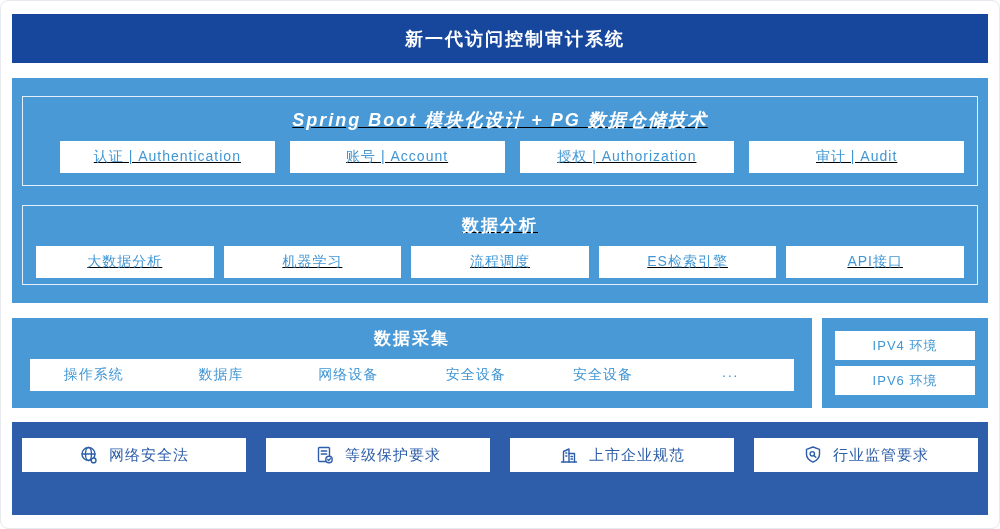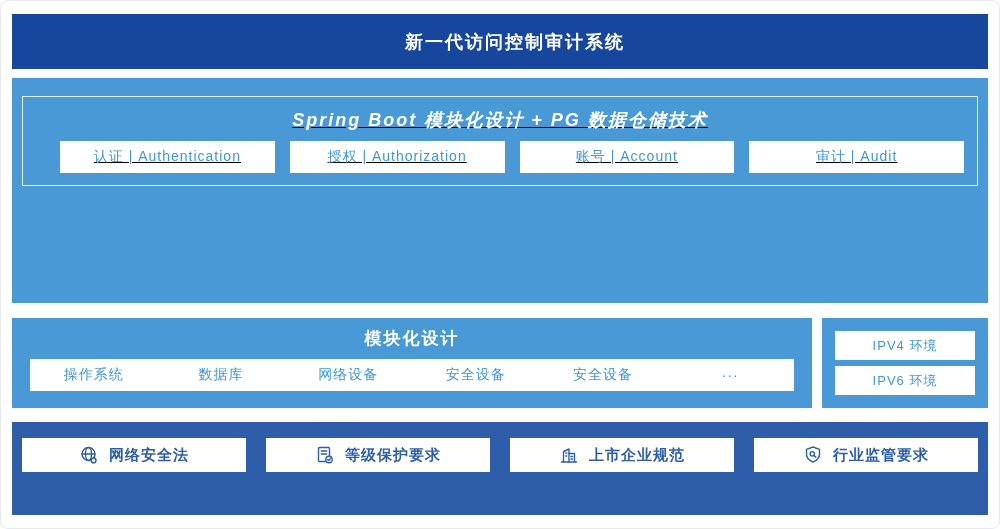--- a/index.html
+++ b/index.html
@@ -9,21 +9,21 @@
     overflow:hidden;
   }
   .canvas-frame{
     position:absolute;inset:0;border:1px solid #e6e9ee;border-radius:8px;
     pointer-events:none;box-sizing:border-box;
   }
   .sec{position:absolute;box-sizing:border-box;}
 
   
   .banner{
-    left:12px;top:14px;width:976px;height:55px;background:#17479D;
+    left:12px;top:14px;width:976px;height:49px;background:#17479D;
     display:flex;align-items:center;justify-content:center;padding-left:30px;
   }
   .banner-title{
     color:#ffffff;font-size:18px;font-weight:bold;letter-spacing:2px;
   }
 
   
   .main-block{
     left:12px;top:78px;width:976px;height:225px;background:#4899D6;
     padding:18px 10px;display:flex;flex-direction:column;justify-content:space-between;
@@ -64,21 +64,21 @@
   .ip-item{
     height:30px;background:#ffffff;display:flex;align-items:center;justify-content:center;
     color:#4196D4;font-size:13px;letter-spacing:1px;
   }
 
   
   .solution-block{
     left:12px;top:422px;width:976px;height:93px;background:#2E5EA9;
     padding:9px 10px 0 10px;
   }
-  .solution-row{display:flex;gap:20px;margin-top:7px;font-weight:bold;}
+  .solution-row{display:flex;gap:20px;margin-top:7px;}
   .solution-item{
     flex:1;height:34px;background:#ffffff;
     display:flex;align-items:center;justify-content:center;gap:10px;
     color:#2E5EA9;font-size:15px;letter-spacing:1px;
   }
   .sol-icon{width:20px;height:20px;display:inline-flex;flex:0 0 auto;}
   .sol-icon svg{width:20px;height:20px;stroke:#2E5EA9;fill:none;stroke-width:1.4;stroke-linecap:round;stroke-linejoin:round;}
 </style>
 </head>
 <body>
@@ -88,31 +88,41 @@
 <div class="sec banner">
   <div class="banner-title">新一代访问控制审计系统</div>
 </div>
 
 <div class="sec main-block">
 
   <div class="inner-box inner-a">
     <div class="inner-title title-italic">Spring Boot 模块化设计 + PG 数据仓储技术</div>
     <div class="module-row row-a">
       <div class="module">认证 | Authentication</div>
+      <div class="module">账号 | Account</div>
       <div class="module">授权 | Authorization</div>
-      <div class="module">账号 | Account</div>
       <div class="module">审计 | Audit</div>
     </div>
   </div>
 
+  <div class="inner-box inner-b">
+    <div class="inner-title title-plain">数据分析</div>
+    <div class="module-row row-b">
+      <div class="module">大数据分析</div>
+      <div class="module">机器学习</div>
+      <div class="module">流程调度</div>
+      <div class="module">ES检索引擎</div>
+      <div class="module">API接口</div>
+    </div>
+  </div>
 
 </div>
 
 <div class="sec collect-block">
-  <div class="inner-title title-plain">模块化设计</div>
+  <div class="inner-title title-plain">数据采集</div>
   <div class="module-row collect-row">
     <div class="module">操作系统</div>
     <div class="module">数据库</div>
     <div class="module">网络设备</div>
     <div class="module">安全设备</div>
     <div class="module">安全设备</div>
     <div class="module">···</div>
   </div>
 </div>
 

